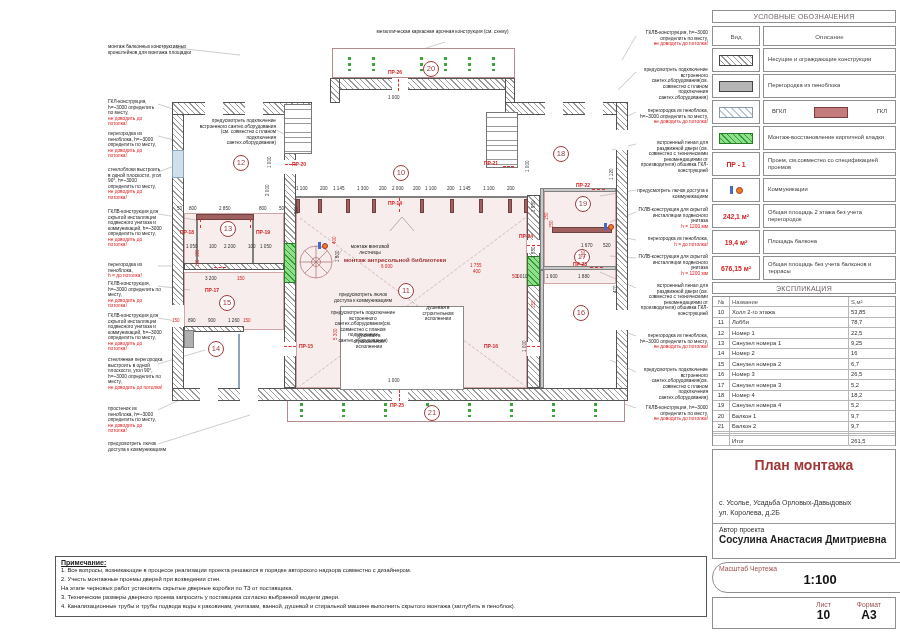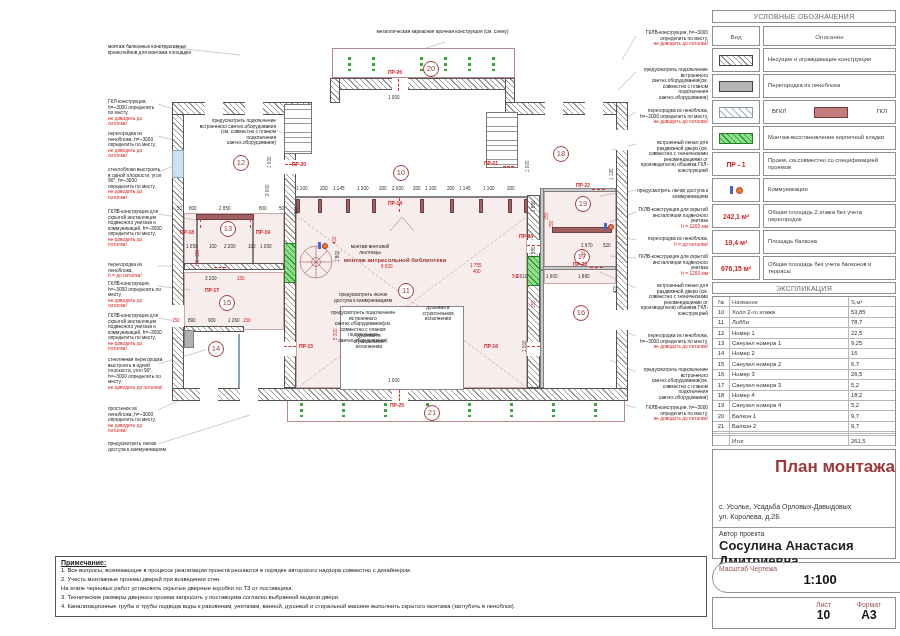--- a/index.html
+++ b/index.html
@@ -47,25 +47,25 @@
   .sw-hatch-green{background:repeating-linear-gradient(45deg,#8ede8e 0 3px,#2f9e2f 3px 4px);border-color:#2a7a2a;}
   .legend-red{color:#d42222;font-weight:bold;font-size:6.8px;white-space:nowrap;}
   
   #expl-table{font-size:5.8px;color:#333;}
   .xrow{display:grid;grid-template-columns:17px 119px 44px;border-bottom:0.5px solid #b8b8b8;}
   .xrow>div{padding:0.5px 2px;border-right:0.5px solid #b8b8b8;white-space:nowrap;overflow:hidden;line-height:1.45;}
   .xrow>div:first-child{text-align:center;}
   .xrow>div:last-child{border-right:none;}
   .xhead{color:#555;}
   
-  .tb-title{font-size:17px;font-weight:bold;color:#a03838;text-align:right;line-height:1.35;}
+  .tb-title{font-size:14px;font-weight:bold;color:#a03838;text-align:center;line-height:1.35;}
   .tb-addr{font-size:7px;color:#333;padding:1px 6px;line-height:1.5;}
   .tb-div{border-top:0.8px solid #999;margin-top:3px;}
   .tb-lab{font-size:6.8px;color:#a05050;padding:2px 6px 0 6px;}
-  .tb-name{font-size:13px;font-weight:bold;color:#222;padding:1px 6px;}
+  .tb-name{font-size:10px;font-weight:bold;color:#222;padding:1px 6px;}
   .tb-scaleval{font-size:13px;font-weight:bold;color:#111;text-align:center;}
   .tb-col{display:flex;flex-direction:column;align-items:center;}
   .tb-val{font-size:12px;font-weight:bold;color:#111;}
   
   #notes{position:absolute;left:55px;top:556px;width:652px;height:61px;border:0.8px solid #555;box-sizing:border-box;padding:2px 5px;}
   #notes .nh{font-size:7px;font-weight:bold;text-decoration:underline;color:#222;}
   #notes .nl{font-size:5.8px;color:#222;line-height:1.55;}
   svg{position:absolute;left:0;top:0;}
 </style>
 </head>

